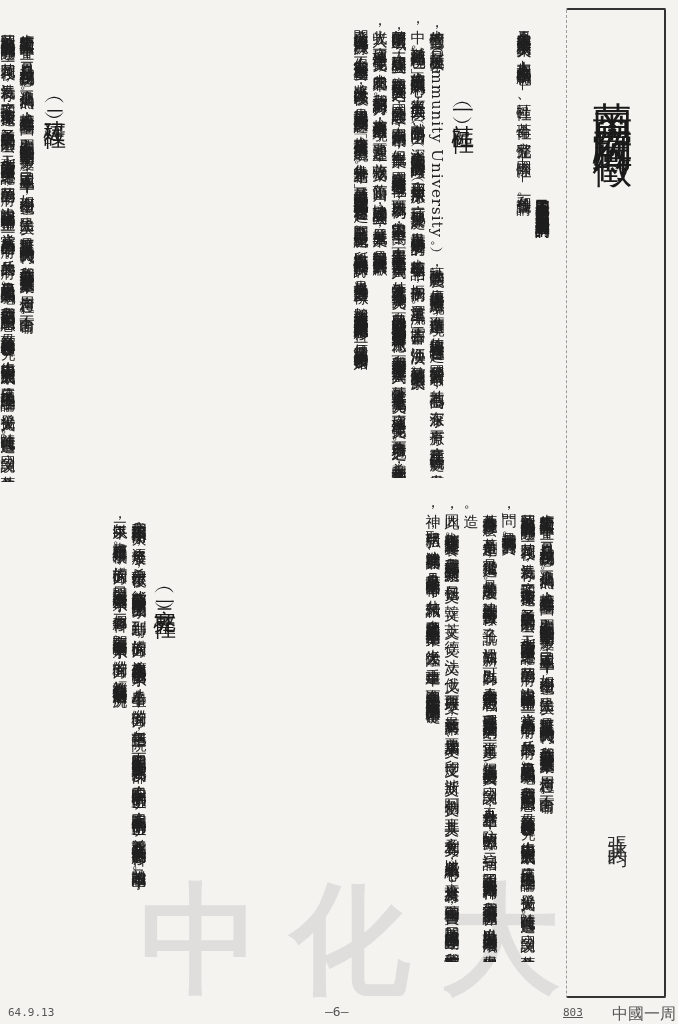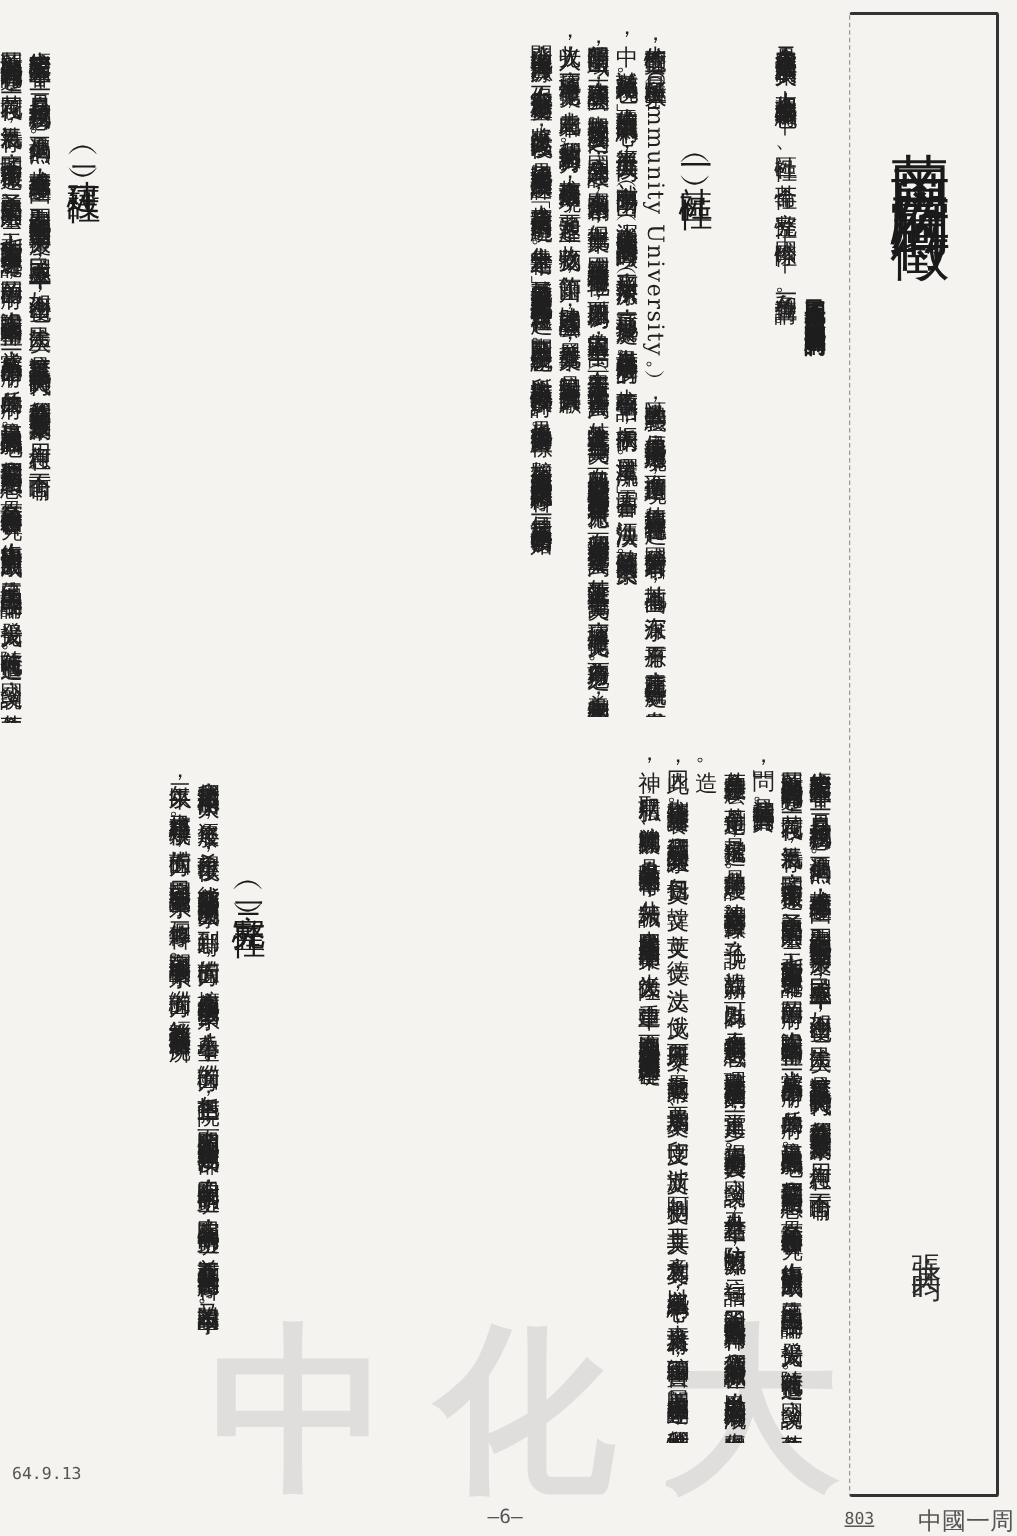--- a/index.html
+++ b/index.html
@@ -89,17 +89,17 @@
   <div class="col-block" style="right:122px; top:502px; height:460px; width:330px; overflow:hidden;">本校經始于民國五十一年春，三月一日是我校創校紀念日，這不是偶然的。本校成立雖有多種理由，主要則在紀念中華民國創立五十周年大慶。民國成立五十年，如今河山變色，生民塗炭，這是撥亂反正千載一時的大時代。我們為什麼要在這裏艱難創業，用意何在，不言而喻。
 華岡地名顯然與黃花岡有關連。黃花岡一役，浩氣長存，開拓了辛亥革命機運，奠定了中華民國的宏基。七十二烈士永遠為中國國魂之所寄託。華岡的學府，設在陽明山的精神堡壘，當成為一所革命的學府，反共的學府，這裏是思想戰的新園地。我們要把三民主義的思想，貫穿於各種學術和各種研究；復由學術研究新的成果，使三民主義的學說理論，發揚光大，隨時代而邁進。國父說：「革命的基礎在高深的學問」，這是我們實無旁貸的。
 革命的意義是什麼？革命是創造、是突飛猛進，是非常的建設。建設創造非空言所可倖致。孔子說：溫故知新，可以為師。今天我們從事于思想戰，整理民族精神遺產是不夠的，當更進一步，倡導真正的文藝復興。國父說：「吾人外之精華，防一切的流弊」，這二句話，說明了文藝復興的方法與精神。我們必須廣求知識于世界，以世界的新思潮為灌溉，來促進中國新文化的創造。
 因此，本校特別注重語文修養。我們已經設立的外文系組，包括日文、韓文、英文、德文、法文、俄文、與西班牙文。在最近的將來，要增加馬來文、印度文、波斯文、阿剌伯文、土耳其文、意大利文等。以這些系組為中心，來培育文人材，編印百國寶書，展開大規模的譯學運動。我們惟有以集大成的精神，取精用弘，造就胸襟開展、具有世界眼光的中國青年，共矢精誠，來參加國民革命第三期的偉業，光復大陸，重建中華，進而為國家的長治久安確立正本清源的學術基礎。</div>
 
   <div class="heading" style="left:150px; top:580px;">（三）完整性</div>
 
   <div class="col-block" style="left:0px; top:510px; height:450px; width:148px; overflow:hidden;">我們建校工作由小而大，逐年發展，希望十年以後，能成為合於國際標準第一流的大學。到那時，橫的方面，擴充為八個學院四十多個學系，八千名學生；縱的方面，包括上中下三院，下院即四年制的學士班（包括夜間部），中院即二年制的碩士班，上院即為三年制的博士班，並設有五年制及三年制的專修科，又附設華岡中學。
 三年以來，本校已經粗具規模了。橫的方面，日間部已設有十八個學系，三個專修科，夜間部已設有十個學系。縱的方面，經教育部核定的有八個研究所（</div>
 
-  <div class="footer" style="left:8px; top:976px;text-align:right;">64.9.13</div>
+  <div class="footer" style="left:8px; top:1006px;text-align:right;">64.9.13</div>
   <div class="footer" style="left:325px; top:1004px; font-size:13px;">—6—</div>
   <div class="footer" style="left:563px; top:1006px;text-decoration:underline;">803</div>
   <div class="footer" style="left:612px; top:1004px; font-family:'DejaVu Serif', serif; font-size:16px;">中國一周</div>
 </div>
 
 </body></html>

